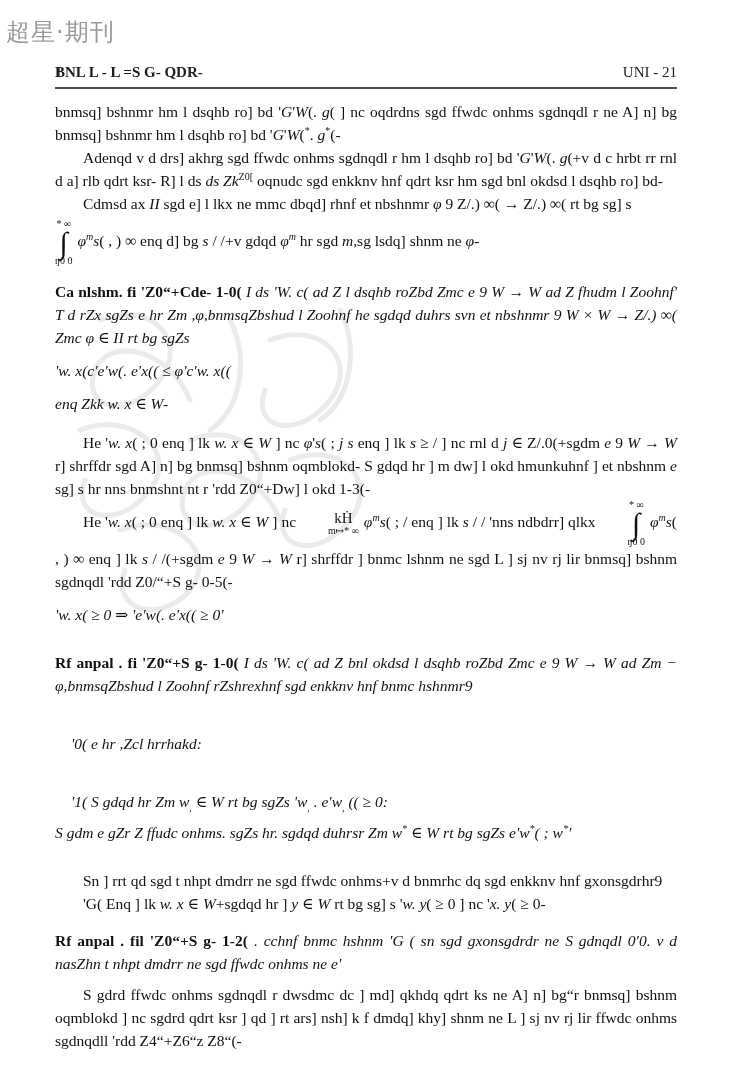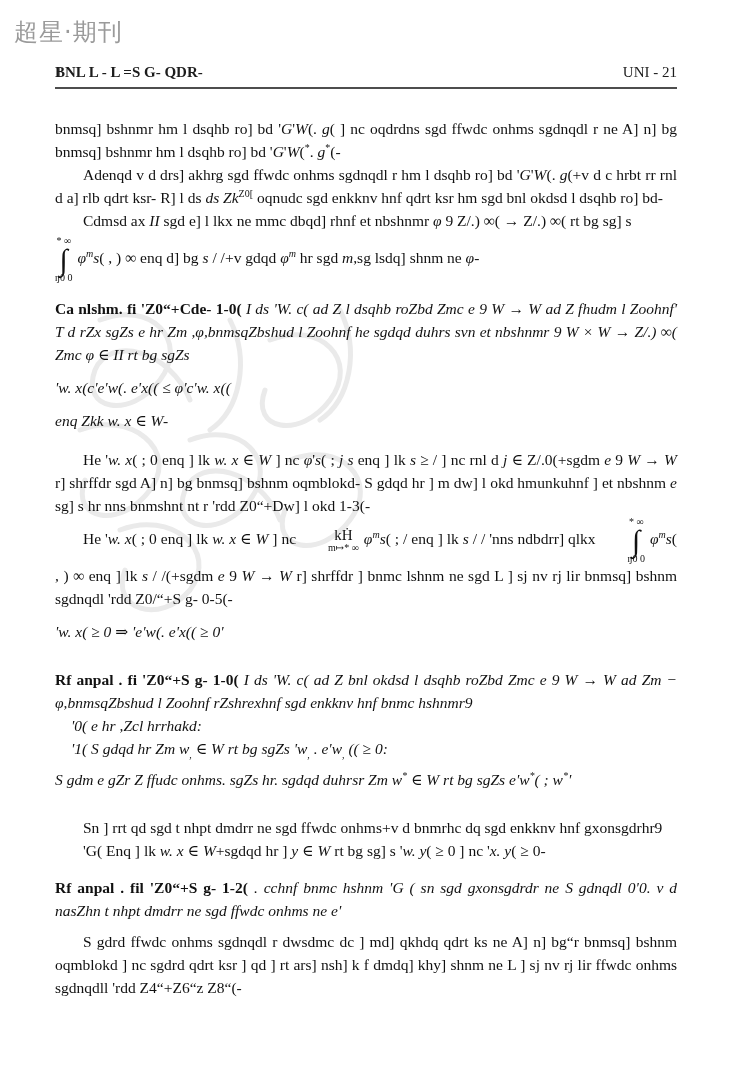--- a/index.html
+++ b/index.html
@@ -1,32 +1,32 @@
 <!DOCTYPE html>
 <html><head>
 <meta charset="utf-8">
 <style>
   html,body{margin:0;padding:0;}
   body{width:732px;height:1088px;background:#ffffff;position:relative;overflow:hidden;
        font-family:"Liberation Serif","DejaVu Serif",serif;color:#111;}
-  .logo{position:absolute;left:14px;top:16px;font-size:24px;letter-spacing:1px;
+  .logo{position:absolute;left:6px;top:16px;font-size:24px;letter-spacing:1px;
         color:#9a9a9a;font-family:"DejaVu Sans","Liberation Sans",sans-serif;}
   .runhead{position:absolute;left:55px;right:55px;top:64px;display:flex;
            justify-content:space-between;align-items:baseline;font-size:15px;color:#1c1c1c;}
   .runhead .center{position:absolute;left:0;right:0;text-align:left;font-weight:bold;}
   .rule{position:absolute;left:55px;right:55px;top:87px;border-top:2.5px solid #4d4d4d;}
   .watermark{position:absolute;left:40px;top:280px;pointer-events:none;z-index:0;}
-  #page-body{position:absolute;left:55px;top:117px;width:622px;z-index:1;
+  #page-body{position:absolute;left:55px;top:100px;width:622px;z-index:1;
              font-size:15.5px;line-height:23px;}
   .blk{margin:0;}
   .para{text-align:justify;}
   .ind{text-indent:28px;}
   .display{text-align:left;font-style:italic;}
   .line{text-align:left;}
-  .list{padding-left:16px;}
+  .list{padding-left:16px;margin-top:35px;}
   .run-r{font-style:normal;}
   .run-i{font-style:italic;}
   .run-b{font-weight:bold;font-style:normal;}
   .run-sup{font-size:10px;vertical-align:super;line-height:0;}
   .run-isup{font-size:10px;vertical-align:super;line-height:0;font-style:italic;}
   .run-isub{font-size:10px;vertical-align:sub;line-height:0;font-style:italic;}
   .mcol{display:inline-flex;flex-direction:column;align-items:center;vertical-align:middle;
         line-height:1;margin:0 5px 0 0;}
   .mcol .top,.mcol .bot,.mcol .under{font-size:10px;line-height:1;white-space:nowrap;}
   .mcol .sign{font-size:30px;line-height:0.9;}

